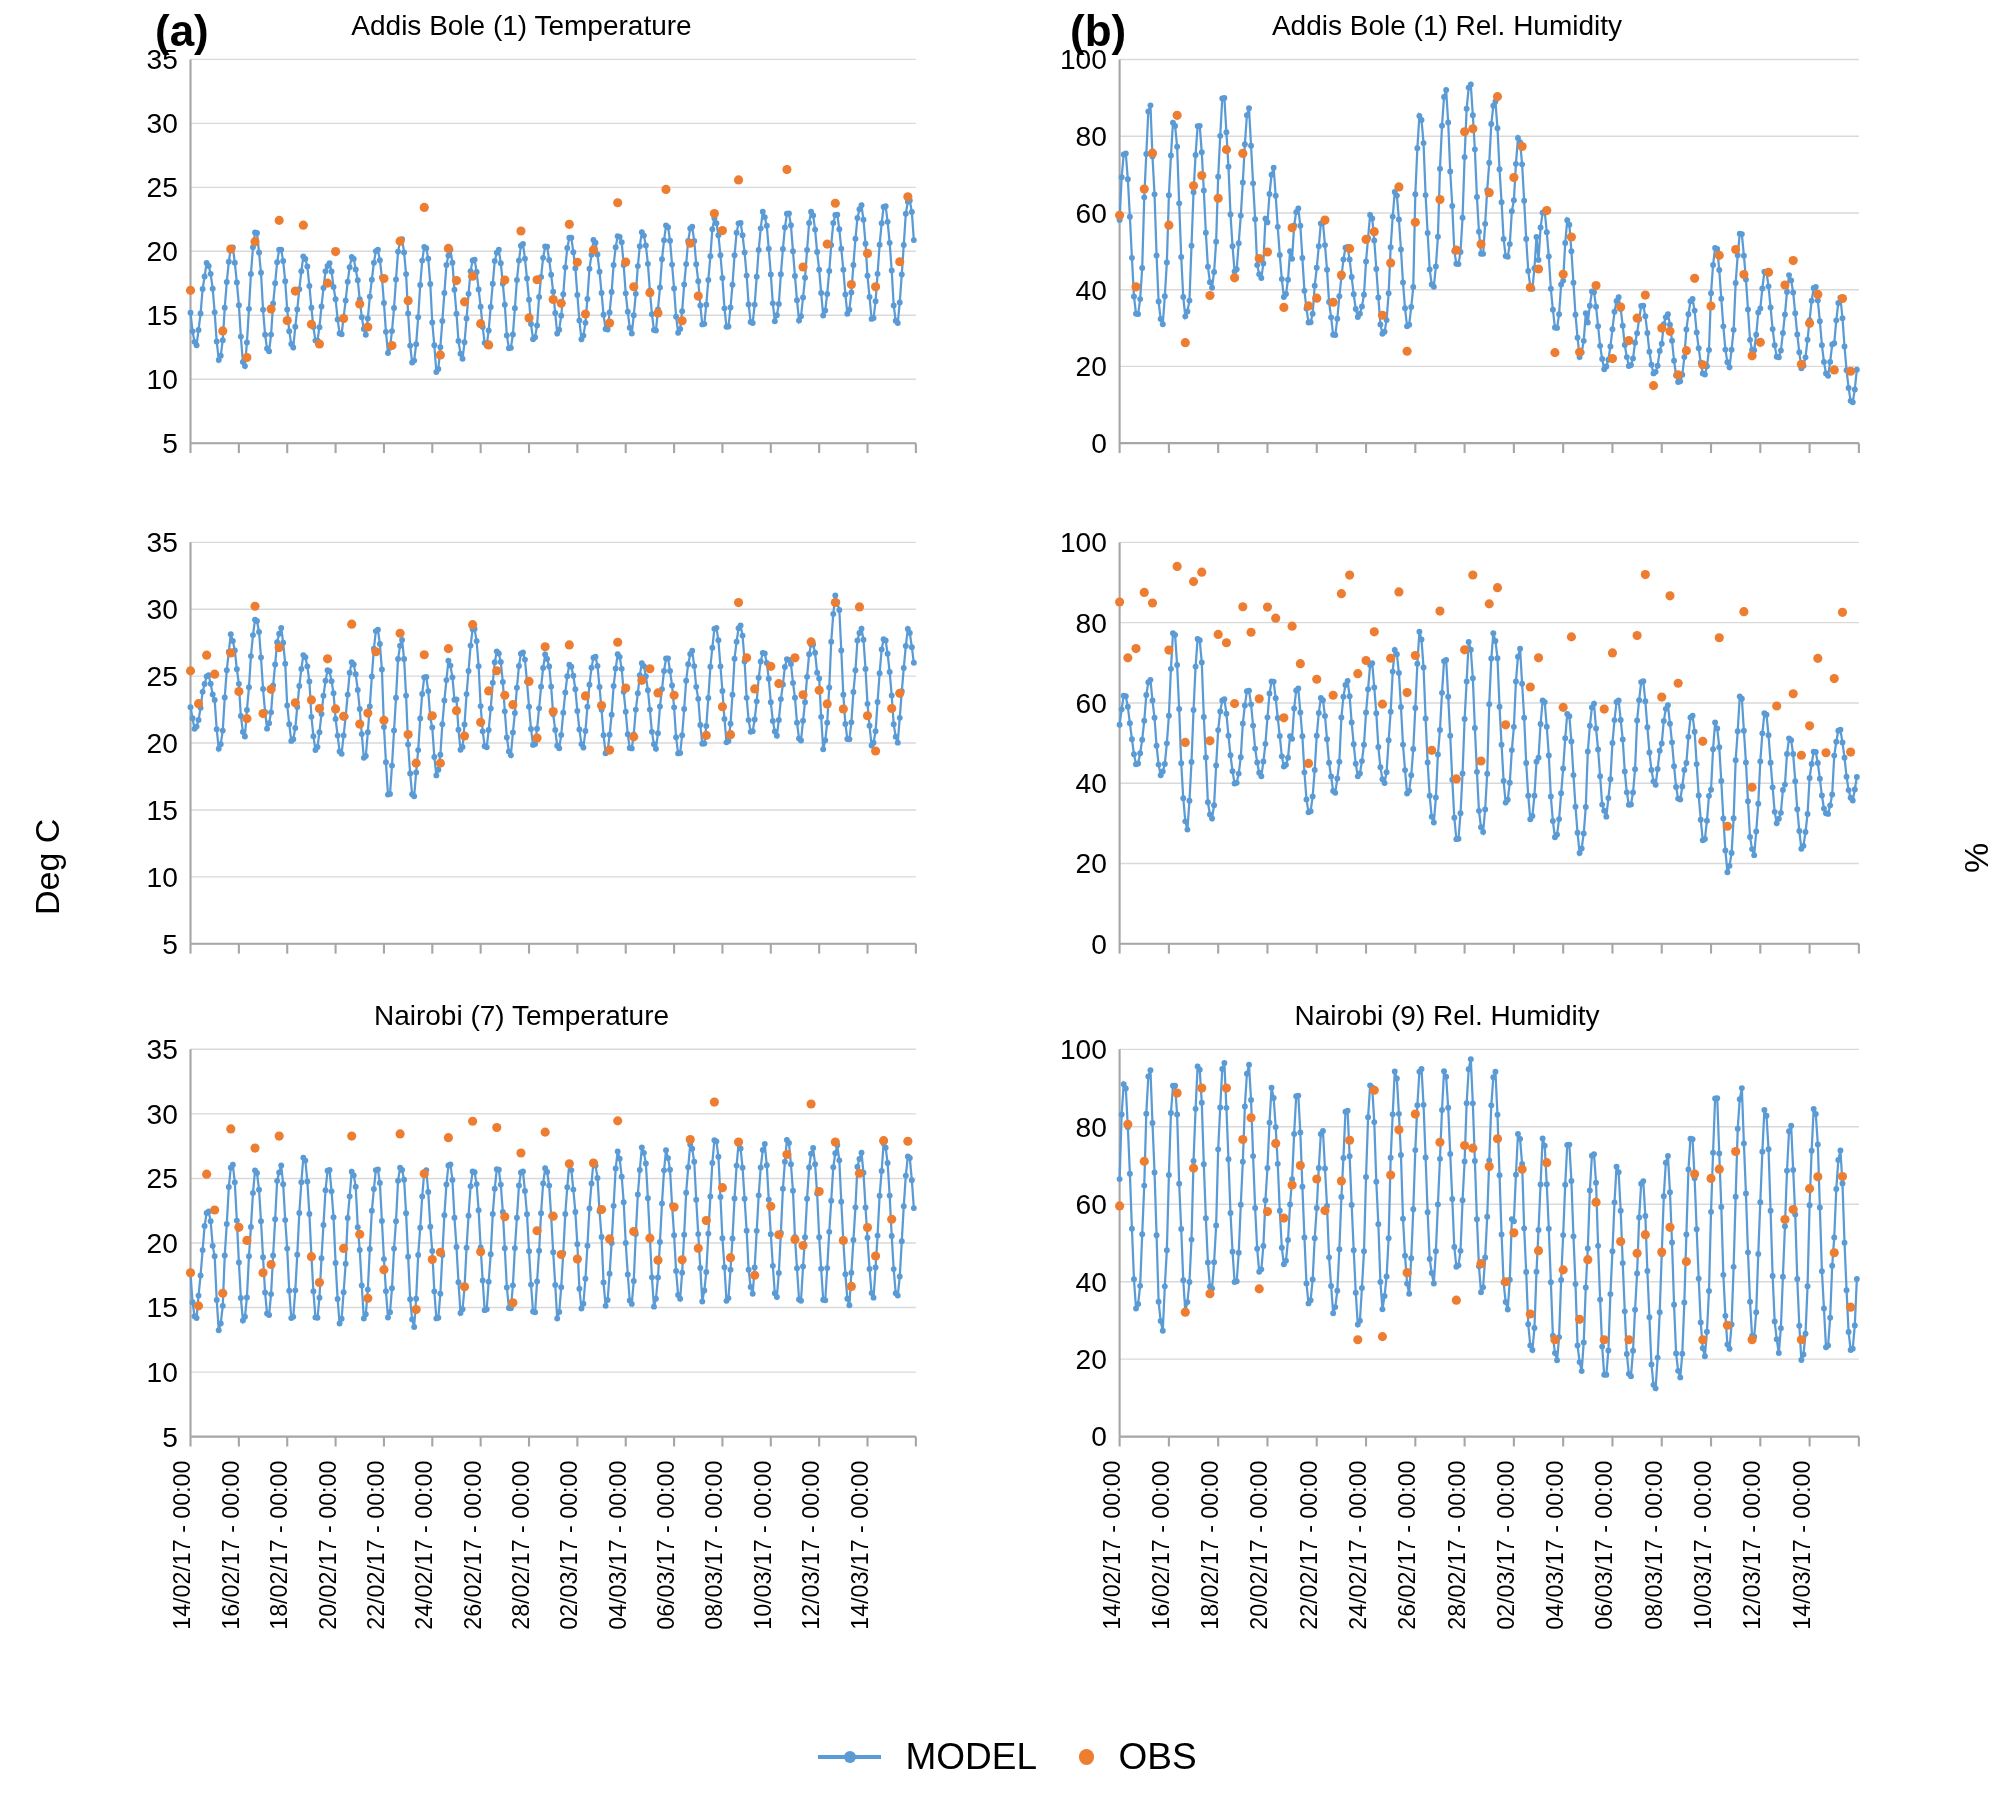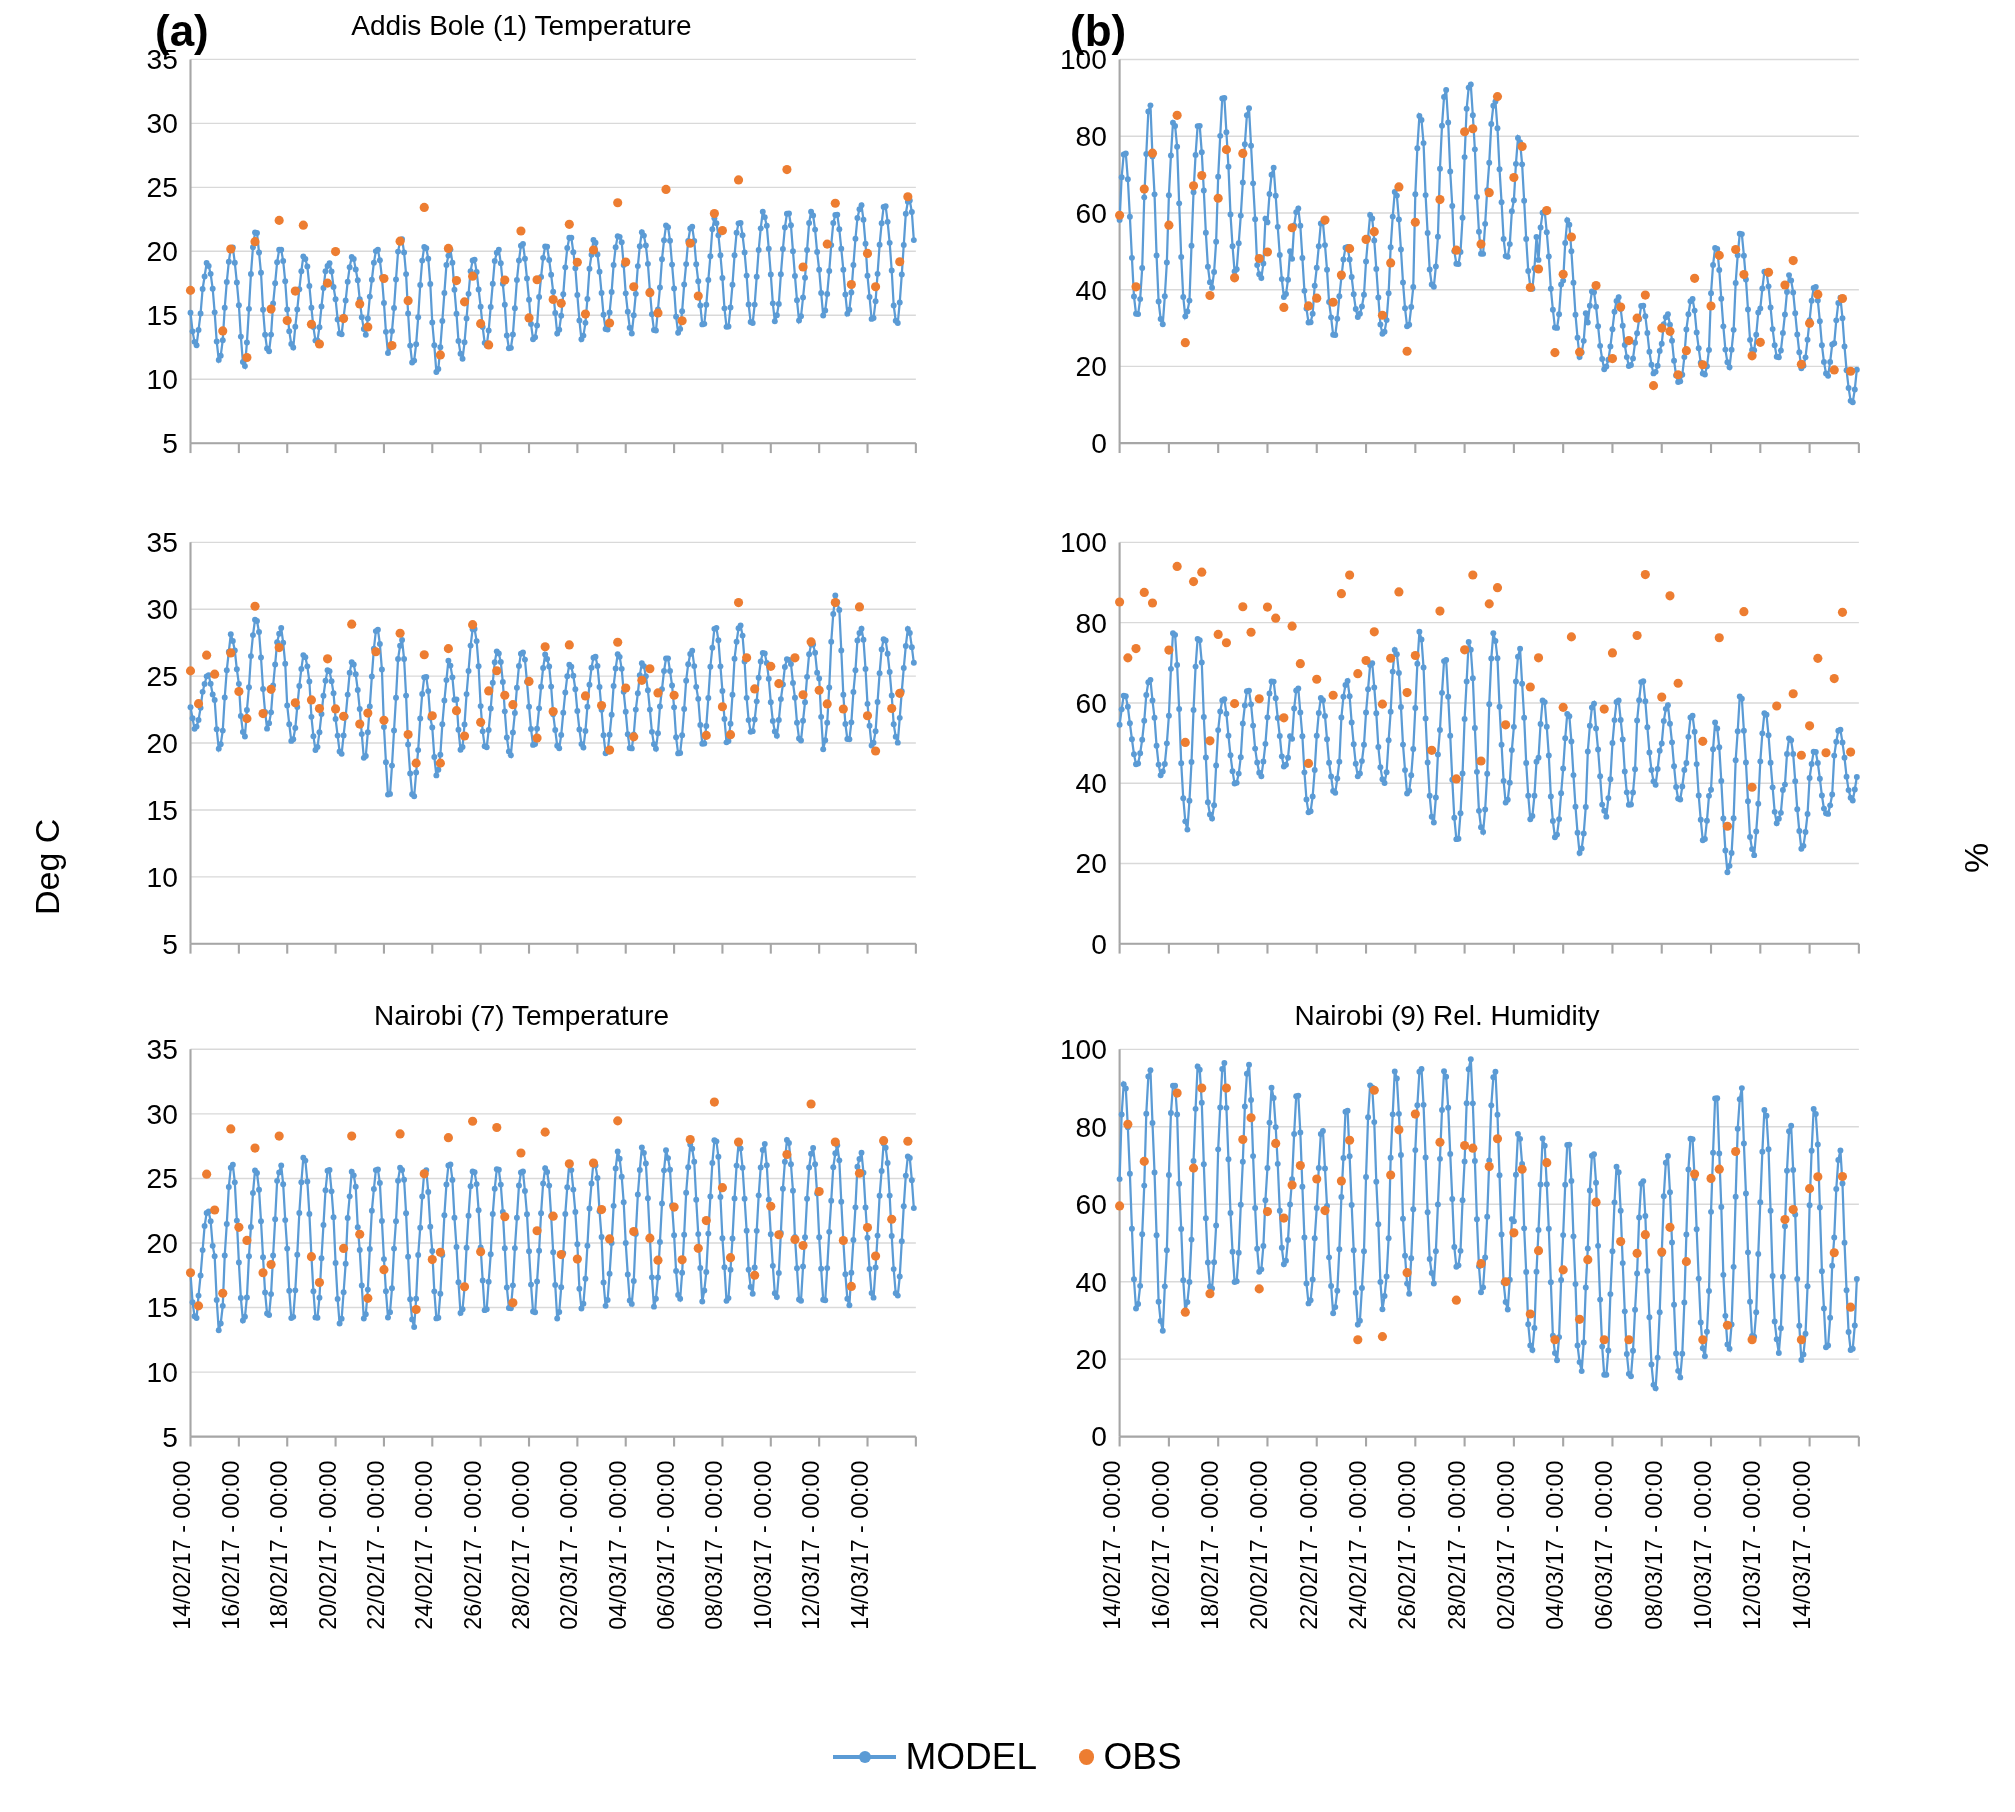--- a/index.html
+++ b/index.html
@@ -76,21 +76,21 @@
     width: 2015px;
     bottom: 34px;
     display: flex;
     justify-content: center;
     align-items: center;
     gap: 42px;
   }
   .legend-item {
     display: flex;
     align-items: center;
-    gap: 9px;
+    gap: 24px;
     font-size: 37px;
   }
   .legend-line {
     width: 63px;
     height: 4.2px;
     background: #5b9bd5;
     position: relative;
   }
   .legend-line::after {
     content: "";
@@ -1532,20 +1532,21 @@
         <text x="738" y="654" class="xtick" transform="rotate(-90 738 654)" text-anchor="end">04/03/17 - 00:00</text>
         <text x="806.6666666666666" y="654" class="xtick" transform="rotate(-90 806.6666666666666 654)" text-anchor="end">06/03/17 - 00:00</text>
         <text x="875.3333333333333" y="654" class="xtick" transform="rotate(-90 875.3333333333333 654)" text-anchor="end">08/03/17 - 00:00</text>
         <text x="944" y="654" class="xtick" transform="rotate(-90 944 654)" text-anchor="end">10/03/17 - 00:00</text>
         <text x="1012.6666666666667" y="654" class="xtick" transform="rotate(-90 1012.6666666666667 654)" text-anchor="end">12/03/17 - 00:00</text>
         <text x="1081.3333333333335" y="654" class="xtick" transform="rotate(-90 1081.3333333333335 654)" text-anchor="end">14/03/17 - 00:00</text>
       </svg>
   </div>
 
   <div class="panel" style="left:1014px; top:10px; width:866px; height:465px;">
+    <div class="chart-title">Addis Bole (1)  Rel. Humidity</div>
     <svg class="plot" id="svg-addis-rh" width="866" height="465" viewBox="0 0 1230 660">
         <line x1="150" y1="615" x2="1200" y2="615" stroke="#d9d9d9" stroke-width="2"></line>
         <text x="132" y="629" class="ytick">0</text>
         <line x1="150" y1="506" x2="1200" y2="506" stroke="#d9d9d9" stroke-width="2"></line>
         <text x="132" y="520" class="ytick">20</text>
         <line x1="150" y1="397" x2="1200" y2="397" stroke="#d9d9d9" stroke-width="2"></line>
         <text x="132" y="411" class="ytick">40</text>
         <line x1="150" y1="288" x2="1200" y2="288" stroke="#d9d9d9" stroke-width="2"></line>
         <text x="132" y="302" class="ytick">60</text>
         <line x1="150" y1="179" x2="1200" y2="179" stroke="#d9d9d9" stroke-width="2"></line>

